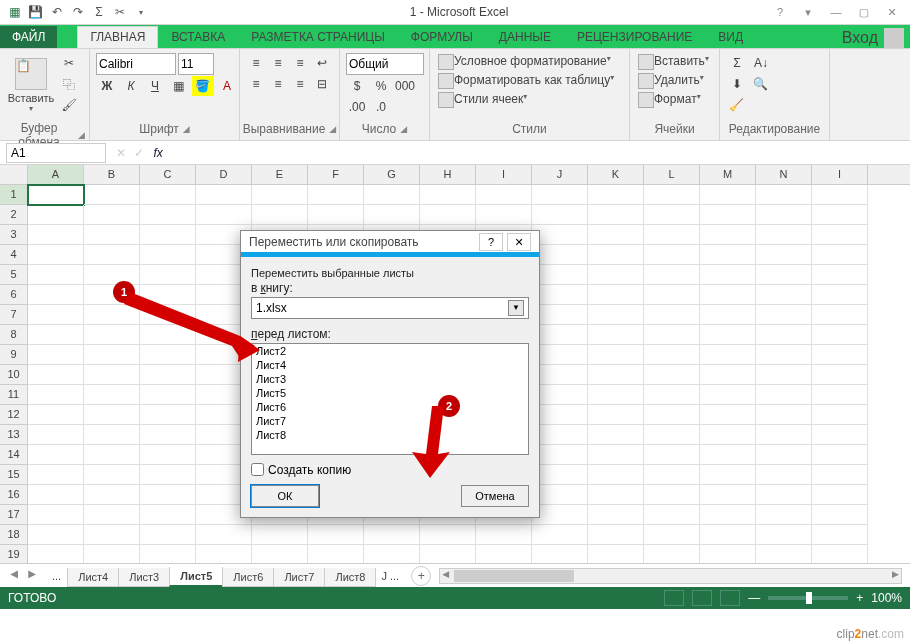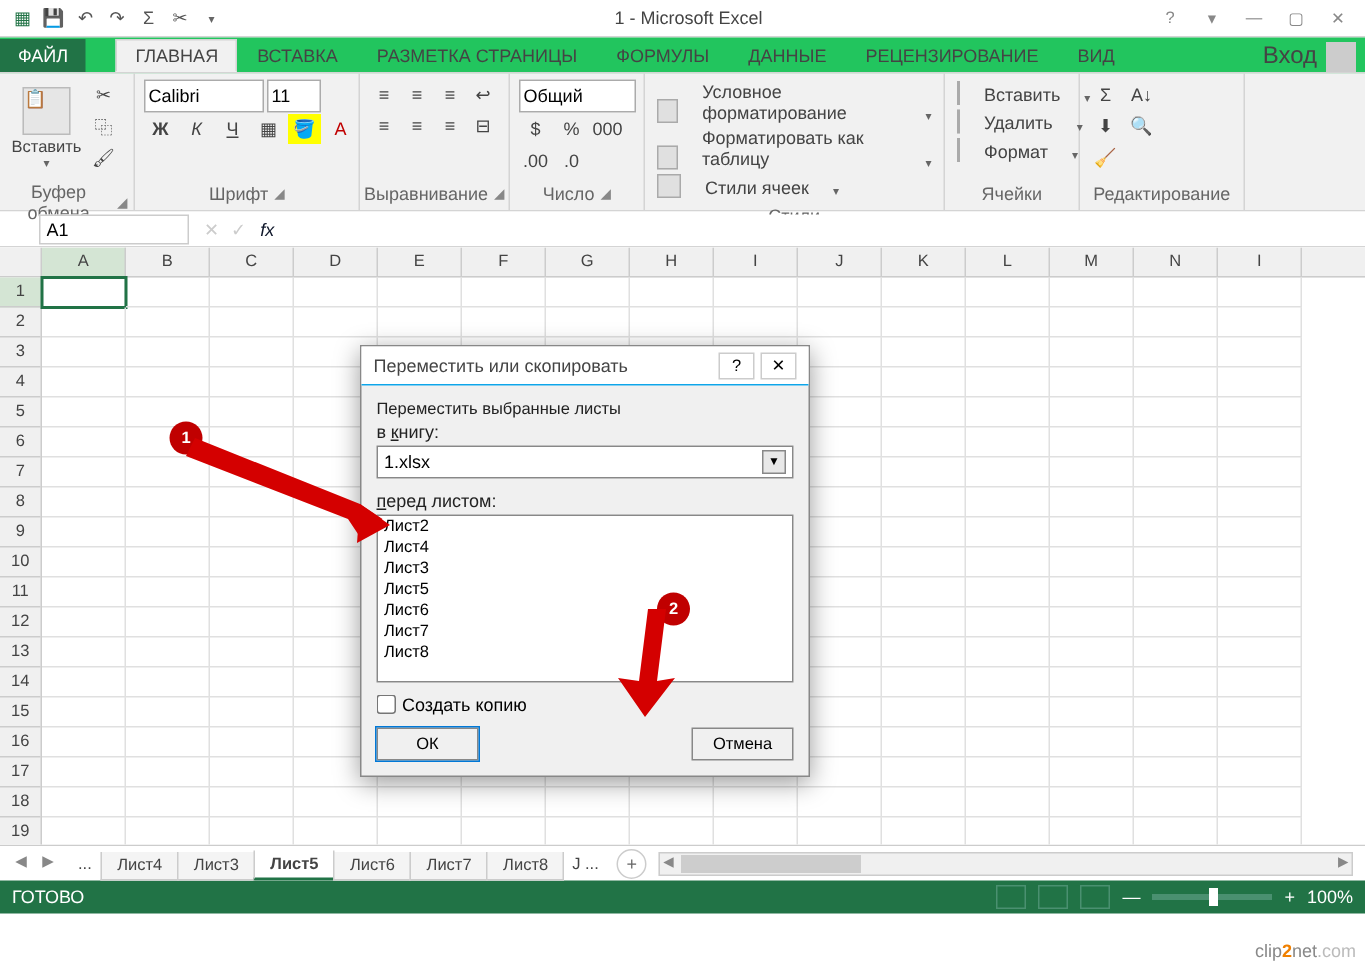--- a/index.html
+++ b/index.html
@@ -29,26 +29,26 @@
 .group-label { text-align: center; font-size: 11px; color: #666; padding: 2px 0; display: flex; justify-content: center; align-items: center; gap: 4px; }
 .grp-exp { font-size: 9px; color: #888; }
 .big-btn { display: flex; flex-direction: column; align-items: center; justify-content: center; width: 50px; height: 64px; cursor: pointer; }
 .big-btn .icon { width: 32px; height: 32px; background: #e6e6e6; border: 1px solid #bbb; }
 .big-btn .lbl { font-size: 11px; color: #444; margin-top: 2px; text-align: center; }
 .mini-row { display: flex; gap: 2px; }
 .mini-btn { width: 22px; height: 20px; display: flex; align-items: center; justify-content: center; color: #444; cursor: pointer; border: 1px solid transparent; font-size: 12px; }
 .font-select { height: 22px; font-size: 12px; border: 1px solid #ababab; background: #fff; padding: 0 2px; }
 .col { display: flex; flex-direction: column; gap: 1px; }
 .align-btn { width: 20px; height: 20px; }
-.ribbon-item { display: flex; align-items: flex-end; gap: 16px; padding: 1px 2px; cursor: pointer; font-size: 11px; color: #444; }
+.ribbon-item { display: flex; align-items: flex-start; gap: 0; padding: 1px 2px; cursor: pointer; font-size: 11px; color: #444; }
 .ribbon-item .ic { width: 16px; height: 16px; background: #e0e0e0; border: 1px solid #aaa; }
 .dd { font-size: 8px; color: #666; }
 
 
-.fbar { height: 24px; display: flex; align-items: center; border-bottom: 1px solid #d4d4d4; background: #fff; padding-left: 20px; }
+.fbar { height: 24px; display: flex; align-items: center; border-bottom: 1px solid #d4d4d4; background: #fff; }
 .namebox { width: 100px; height: 20px; border: 1px solid #ccc; margin: 0 6px; padding: 0 4px; font-size: 12px; }
 .fx { width: 20px; text-align: center; color: #0f172a; font-style: italic; }
 .formula-input { flex: 1; height: 20px; border: none; outline: none; padding: 0 4px; }
 
 
 .grid-wrap { position: relative; height: 398px; overflow: hidden; background: #fff; }
 .corner { position: absolute; left: 0; top: 0; width: 28px; height: 20px; background: #f0f0f0; border-right: 1px solid #ccc; border-bottom: 1px solid #ccc; }
 .colheads { position: absolute; left: 28px; top: 0; right: 0; height: 20px; display: flex; background: #f0f0f0; border-bottom: 1px solid #ccc; }
 .colhead { width: 56px; text-align: center; font-size: 11px; color: #444; border-right: 1px solid #ccc; line-height: 19px; }
 .colhead.active { background: #d4e5d4; }
@@ -74,21 +74,21 @@
 
 
 .statusbar { height: 22px; background: #217346; color: #fff; display: flex; align-items: center; padding: 0 8px; font-size: 11px; }
 .status-right { margin-left: auto; display: flex; align-items: center; gap: 8px; }
 .view-btn { width: 20px; height: 16px; border: 1px solid #4a9070; cursor: pointer; }
 .zoom-slider { width: 80px; height: 4px; background: #4a9070; position: relative; }
 .zoom-thumb { position: absolute; left: 38px; top: -4px; width: 6px; height: 12px; background: #fff; }
 
 
 .dialog { position: absolute; left: 240px; top: 230px; width: 300px; background: #f0f0f0; border: 1px solid #888; box-shadow: 0 4px 16px rgba(0,0,0,0.4); }
-.dlg-title { height: 26px; display: flex; align-items: center; padding: 0 8px; background: #fff; border-bottom: 1px solid #0ea5e9; }
+.dlg-title { height: 26px; display: flex; align-items: center; padding: 0 8px; background: #fff; border-bottom: 5px solid #0ea5e9; }
 .dlg-title-text { flex: 1; font-size: 12px; color: #444; }
 .dlg-help, .dlg-close { width: 24px; height: 18px; border: 1px solid #ccc; text-align: center; font-size: 11px; cursor: pointer; margin-left: 4px; line-height: 16px; }
 .dlg-body { padding: 10px; }
 .dlg-label { font-size: 11px; color: #222; margin-bottom: 2px; }
 .dlg-label u { text-decoration: underline; }
 .dlg-combo { width: 100%; height: 22px; border: 1px solid #888; background: #fff; font-size: 11px; padding: 0 4px; display: flex; align-items: center; justify-content: space-between; margin-bottom: 8px; }
 .combo-arrow { width: 16px; height: 16px; background: #e8e8e8; border: 1px solid #888; text-align: center; font-size: 8px; line-height: 14px; }
 .dlg-list { border: 1px solid #888; background: #fff; height: 112px; overflow-y: scroll; margin-bottom: 8px; }
 .dlg-list-item { padding: 0 4px; font-size: 11px; height: 14px; line-height: 14px; cursor: pointer; }
 .dlg-list-item.selected { background: #0078d7; color: #fff; }

